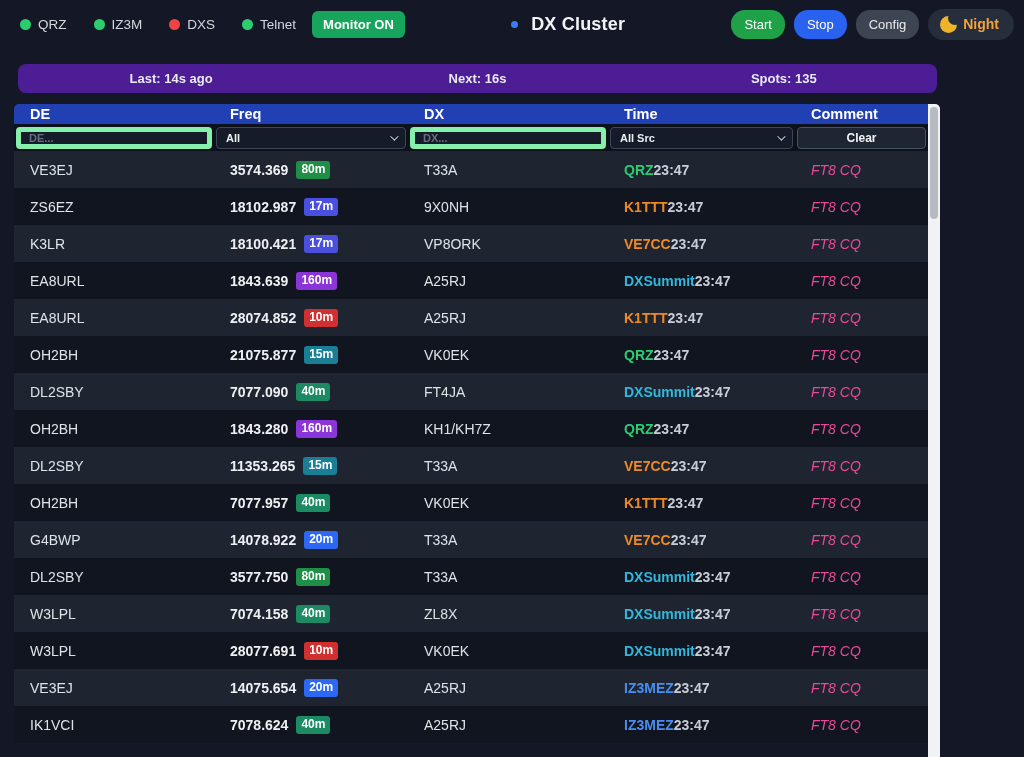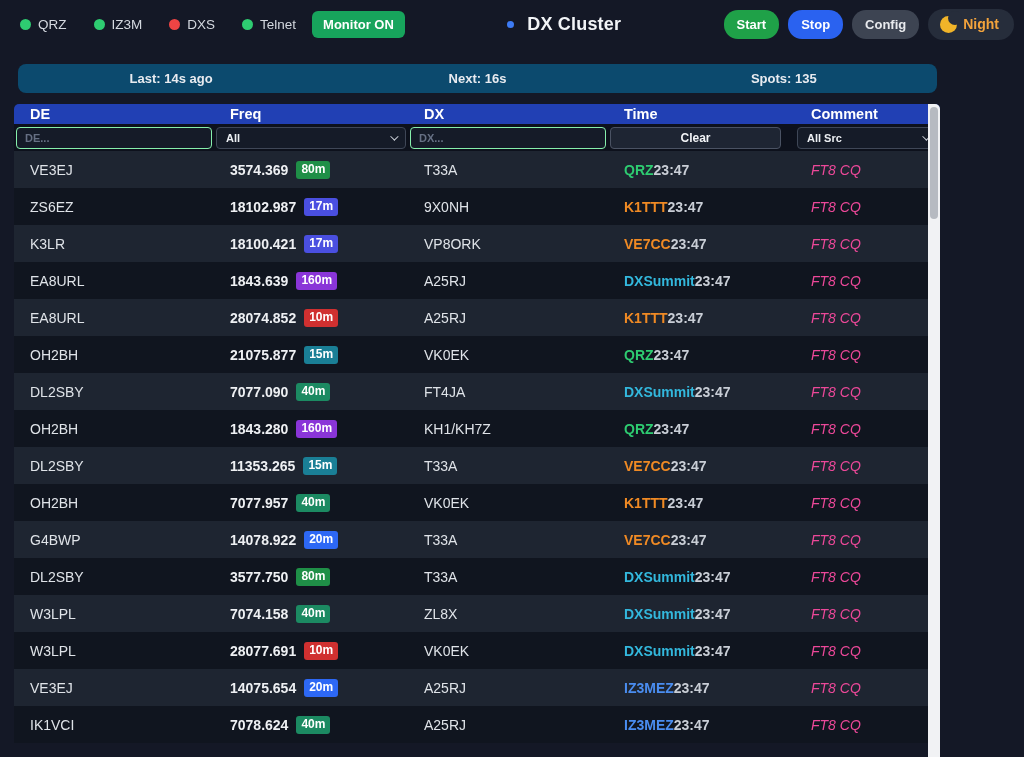--- a/index.html
+++ b/index.html
@@ -22,60 +22,60 @@
     margin-left:16px; background:#17a45c; color:#fff; border:none;
     font-family:inherit; font-weight:700; font-size:13px;
     padding:6px 11px; border-radius:6px; cursor:pointer;
   }
   .flex-sp { flex:1; }
   .title-group { display:flex; align-items:center; gap:13px; }
   .title-dot { width:7px; height:7px; border-radius:50%; background:#3d7bf5; }
   .app-title { font-size:18px; font-weight:700; color:#f2f4f7; letter-spacing:.2px; }
   .btn-group { display:flex; align-items:center; gap:9px; }
   .tb-btn {
-    border:none; font-family:inherit; font-weight:700; font-size:13px; color:#fff;
+    border:none; font-family:inherit; font-weight:400; font-size:13px; color:#fff;
     padding:7px 13px; border-radius:14px; cursor:pointer;
   }
   .btn-start { background:#1fa148; }
   .btn-stop  { background:#2a62f0; }
   .btn-config{ background:#3d4452; color:#e8eaee; }
   .night-pill {
     display:flex; align-items:center; gap:6px;
     background:#262d3b; border:none; border-radius:17px;
     padding:7px 15px 7px 12px; cursor:pointer;
   }
   .moon { position:relative; width:17px; height:17px; border-radius:50%; background:#f0b429; }
   .moon::after {
     content:""; position:absolute; width:14px; height:14px; border-radius:50%;
     background:#262d3b; top:-5px; right:-5px;
   }
   .night-label { color:#f2a33c; font-weight:700; font-size:14px; font-family:inherit; }
 
   
   .statsbar {
     margin:16px 0 0 18px; width:919px; height:29px;
-    background:#0c4a6e; border-radius:8px;
+    background:#4c1d95; border-radius:8px;
     display:flex; align-items:center;
   }
   .stat { flex:1; text-align:center; font-size:13px; font-weight:700; color:#e8ebf0; }
 
   
   .table-wrap {
     position:relative; margin:11px 0 0 14px; width:926px; height:654px;
     overflow:hidden; border-radius:5px 5px 0 0;
   }
   .grid-row { display:grid; grid-template-columns:200px 194px 200px 187px 1fr; }
 
   .thead { background:#2140b4; height:20px; align-items:center; }
   .th { font-size:14.5px; font-weight:700; color:#ffffff; padding-left:16px; }
 
   .filter-row { background:#0d111c; height:27px; align-items:center; }
   .fcell { padding:0 2px; height:22px; }
   .f-input {
-    width:100%; height:22px; background:#151b28; border:1px solid #86efac; border-radius:4px;
+    width:100%; height:22px; background:#151b28; border:5px solid #86efac; border-radius:4px;
     color:#dfe3e8; font-family:inherit; font-size:11px; font-weight:700; padding:0 8px;
   }
   .f-input::placeholder { color:#667084; font-weight:700; }
   .f-select {
     display:flex; align-items:center; justify-content:space-between;
     width:100%; height:22px; background:#151b28; border:1px solid #3f4757; border-radius:4px;
     color:#eceff3; font-size:11px; font-weight:700; padding:0 9px; cursor:pointer;
   }
   .chev {
     width:6px; height:6px; border-right:1.8px solid #cfd4dc; border-bottom:1.8px solid #cfd4dc;
@@ -174,29 +174,29 @@
     </div>
     <div class="fcell">
       <div class="f-select">
         <span>All</span>
         <span class="chev"></span>
       </div>
     </div>
     <div class="fcell">
       <input class="f-input" type="text" placeholder="DX..." style="">
     </div>
-    <div class="fcell" style="padding-right:14px;">
-      <button class="clear-btn">Clear</button>
-    </div>
     <div class="fcell">
       <div class="f-select">
         <span>All Src</span>
         <span class="chev"></span>
       </div>
     </div>
+    <div class="fcell" style="padding-right:14px;">
+      <button class="clear-btn">Clear</button>
+    </div>
   </div>
 
   <div>
       <div class="grid-row spot-row row-light">
     <div class="cell">VE3EJ</div>
     <div class="cell freq-cell">
       <span class="freq-val">3574.369</span>
       <span class="band-badge" style="background: rgb(31, 143, 71);">80m</span>
     </div>
     <div class="cell">T33A</div>

